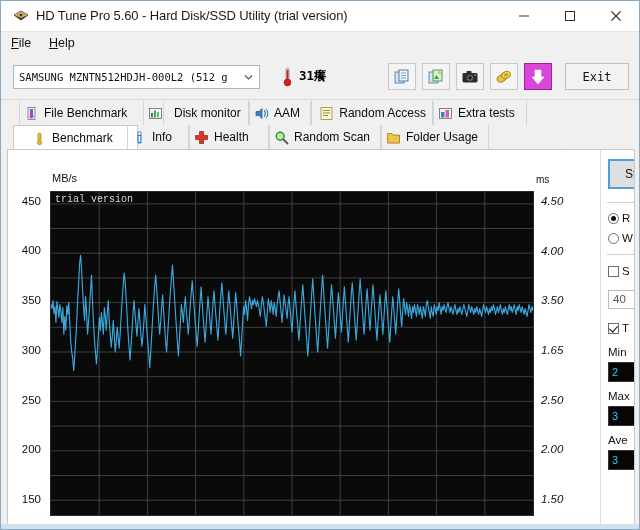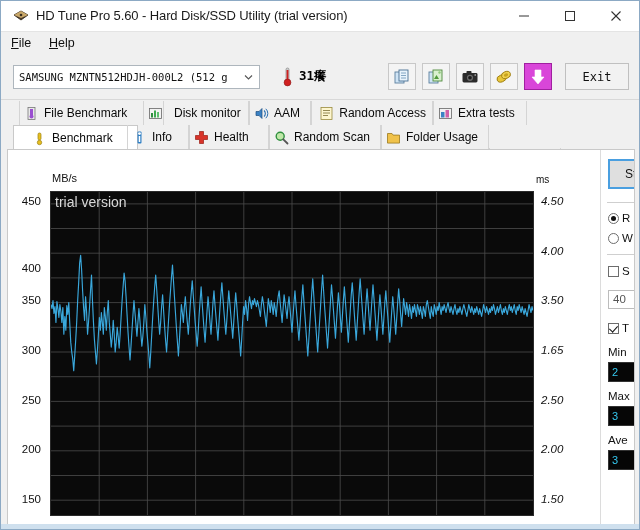--- a/index.html
+++ b/index.html
@@ -151,22 +151,23 @@
   #ms-label{left:528px;top:24px;font-size:10px;}
   .plot{
     position:absolute;left:42px;top:41px;width:484px;height:325px;
     background:#0a0a0a;
     border:1px solid #2a2a2a;
     box-sizing:border-box;
     overflow:hidden;
   }
   .trialtxt{
     position:absolute;left:4px;top:2px;
-    font-size:14px;color:#d8d8d8;
+    font-size:10px;color:#d8d8d8;
     z-index:4;
+    font-family:Liberation Mono, monospace;
   }
   .ytick{
     position:absolute;right:0;width:40px;text-align:right;
     font-size:11.5px;color:#111;
     padding-right:3px;box-sizing:border-box;
   }
   .ytick-l{left:0;width:36px;text-align:right;padding-right:3px;}
   .ytick-r{left:530px;width:40px;text-align:left;padding-left:3px;font-style:italic;}
   
   .sidepanel{
@@ -420,21 +421,21 @@
     </div>
 
   <div class="content">
 
     <div class="graph-wrap">
       <span class="axis-label" id="mbs-label">MB/s</span>
       <span class="axis-label" id="ms-label">ms</span>
 
       <div id="left-ticks">
           <span class="ytick ytick-l" style="top: 44.9266px;">450</span>
-          <span class="ytick ytick-l" style="top: 112px;">400</span>
+          <span class="ytick ytick-l" style="top: 94px;">400</span>
           <span class="ytick ytick-l" style="top: 144.315px;">350</span>
           <span class="ytick ytick-l" style="top: 194.009px;">300</span>
           <span class="ytick ytick-l" style="top: 243.703px;">250</span>
           <span class="ytick ytick-l" style="top: 293.398px;">200</span>
           <span class="ytick ytick-l" style="top: 343.092px;">150</span>
         </div>
       <div id="right-ticks">
           <span class="ytick ytick-r" style="top: 44.9266px;">4.50</span>
           <span class="ytick ytick-r" style="top: 94.6208px;">4.00</span>
           <span class="ytick ytick-r" style="top: 144.315px;">3.50</span>

